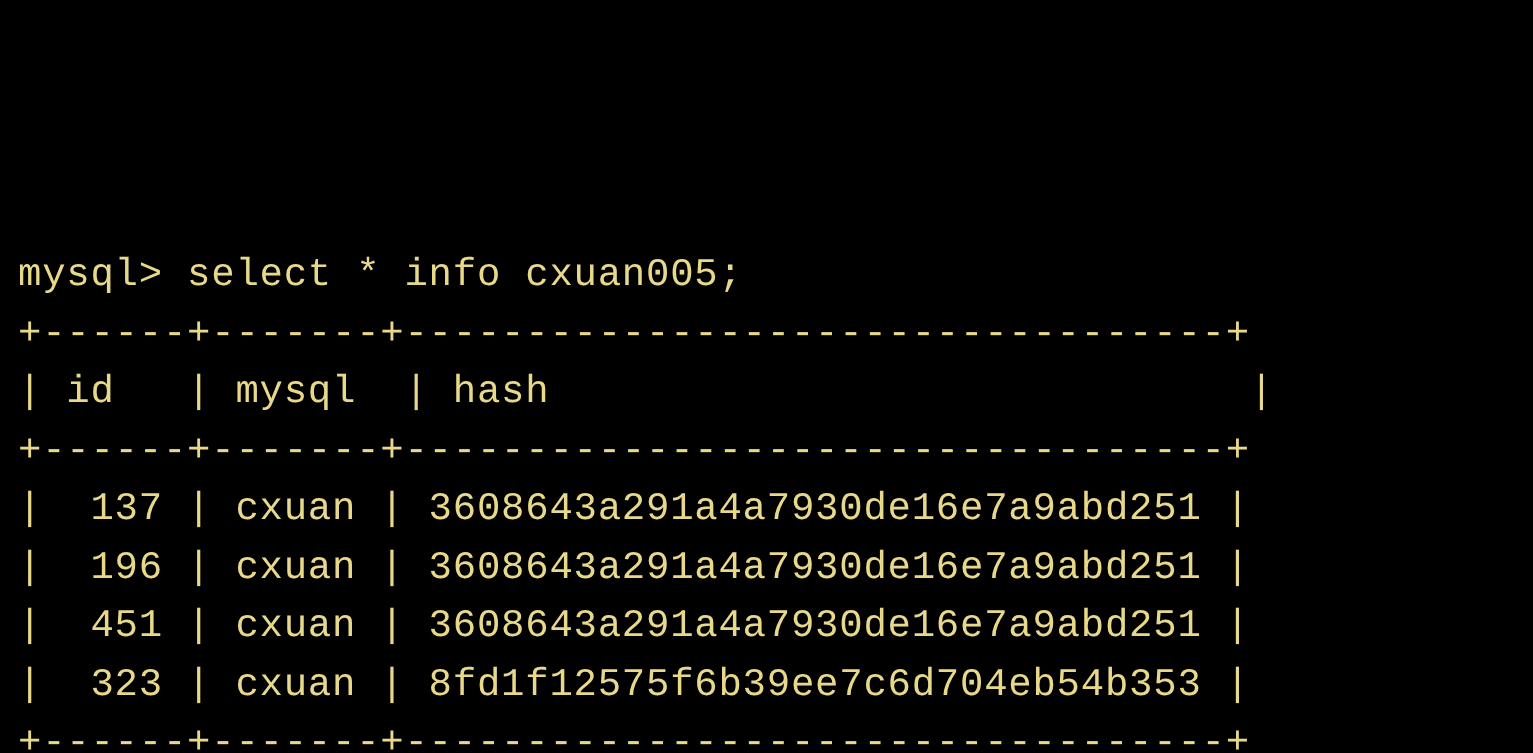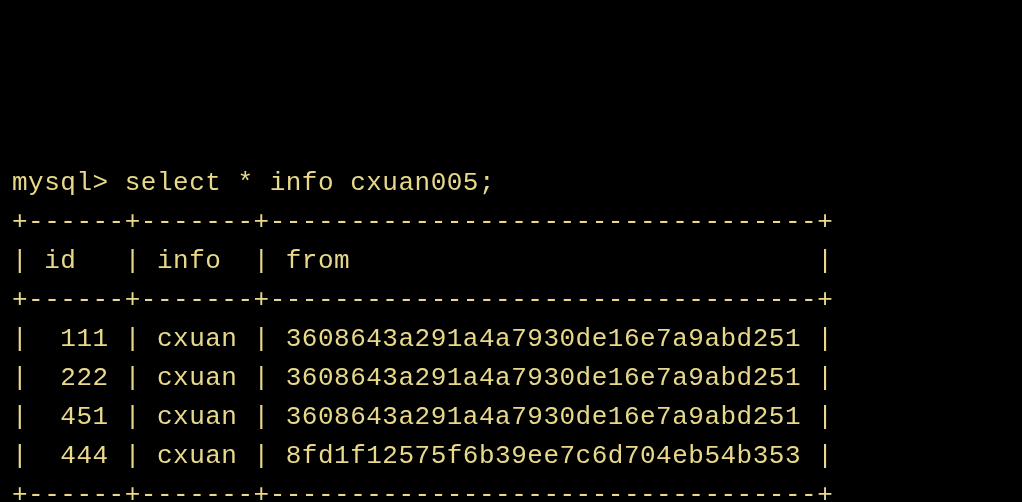--- a/index.html
+++ b/index.html
@@ -23,23 +23,23 @@
       letter-spacing: 0.5px;
     }
   </style>
 </head>
 <body>
 
 
 
 <div class="terminal-output"><span>mysql&gt; </span><span>select * info cxuan005;</span>
 <span>+------+-------+----------------------------------+</span>
-<span>| id   | info  | from                             |</span>
+<span>| id   | mysql  | hash                             |</span>
 <span>+------+-------+----------------------------------+</span>
-<span>|  111 | cxuan | 3608643a291a4a7930de16e7a9abd251 |</span>
-<span>|  222 | cxuan | 3608643a291a4a7930de16e7a9abd251 |</span>
+<span>|  137 | cxuan | 3608643a291a4a7930de16e7a9abd251 |</span>
+<span>|  196 | cxuan | 3608643a291a4a7930de16e7a9abd251 |</span>
 <span>|  451 | cxuan | 3608643a291a4a7930de16e7a9abd251 |</span>
-<span>|  444 | cxuan | 8fd1f12575f6b39ee7c6d704eb54b353 |</span>
+<span>|  323 | cxuan | 8fd1f12575f6b39ee7c6d704eb54b353 |</span>
 <span>+------+-------+----------------------------------+</span>
 </div>
 
 
 
 
 </body></html>

